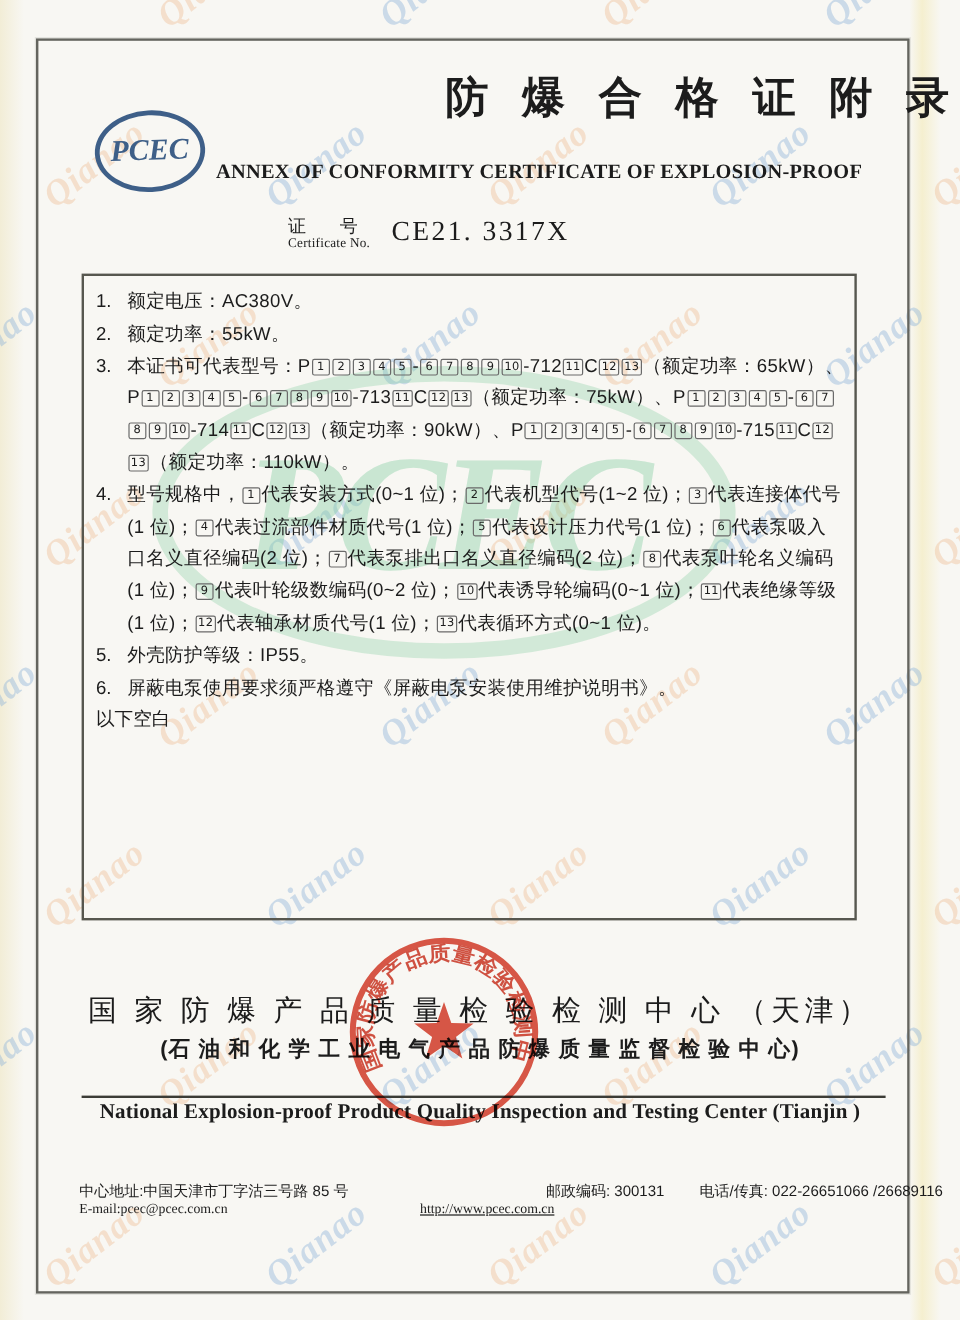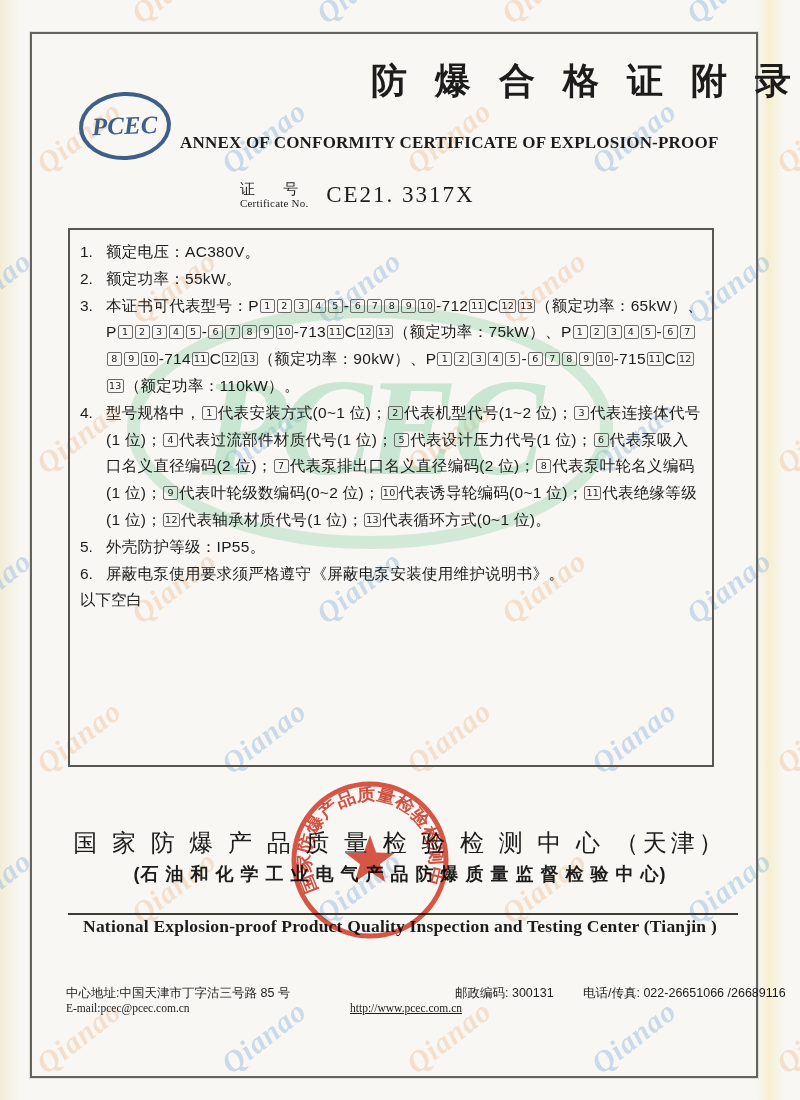--- a/index.html
+++ b/index.html
@@ -11,21 +11,21 @@
 
   
   .wm-layer{position:absolute;left:0;top:0;width:800px;height:1100px;z-index:0;pointer-events:none;}
   .wm{position:absolute;transform:rotate(-38deg);font:bold italic 30px "Liberation Serif",serif;letter-spacing:1px;}
 
   
   .title{position:absolute;left:0;top:57px;width:100%;text-align:right;font-size:36px;font-weight:bold;letter-spacing:9px;z-index:2;}
   .logo{position:absolute;left:79px;top:92px;width:84px;height:60px;border:4px solid #3e5f88;border-radius:50%;display:flex;align-items:center;justify-content:center;transform:rotate(-3deg);z-index:2;background:transparent;}
   .logo span{font:bold italic 25px "Liberation Serif",serif;color:#3e5f88;letter-spacing:0;transform:rotate(1deg);}
   .annex-en{position:absolute;left:180px;top:133px;font-family:"Liberation Serif",serif;font-weight:bold;font-size:17px;letter-spacing:.2px;z-index:2;}
-  .cert-row{position:absolute;left:240px;top:180px;display:flex;align-items:center;gap:16px;z-index:2;}
+  .cert-row{position:absolute;left:240px;top:180px;display:flex;gap:16px;z-index:2;}
   .cert-label-cn{font-size:15px;letter-spacing:12px;line-height:17px;}
   .cert-label-en{font-family:"Liberation Serif",serif;font-size:11px;line-height:13px;letter-spacing:.2px;}
   .cert-no{font-family:"Liberation Serif",serif;font-size:23px;letter-spacing:2px;}
 
   
   .content-box{position:absolute;left:68px;top:228px;width:642px;height:535px;border:2px solid #57574f;z-index:1;}
   .items{position:relative;z-index:2;padding:9px 8px 0 8px;}
   .item{display:flex;font-size:15.5px;line-height:26.8px;}
   .item-no{flex:none;width:26px;padding-left:2px;}
   .item-text{flex:1;letter-spacing:.3px;}

